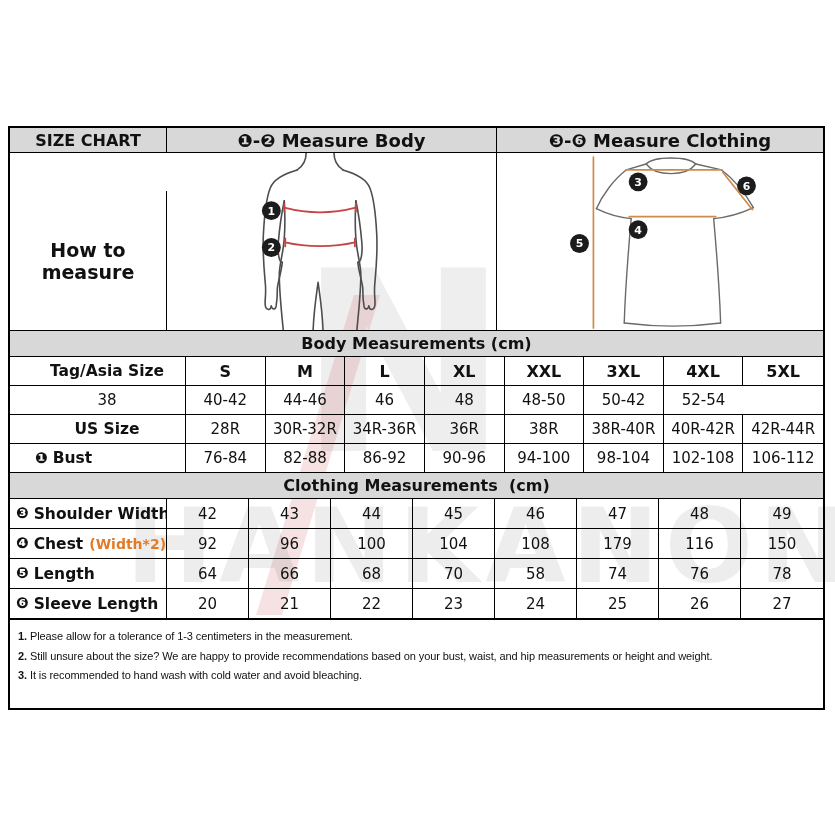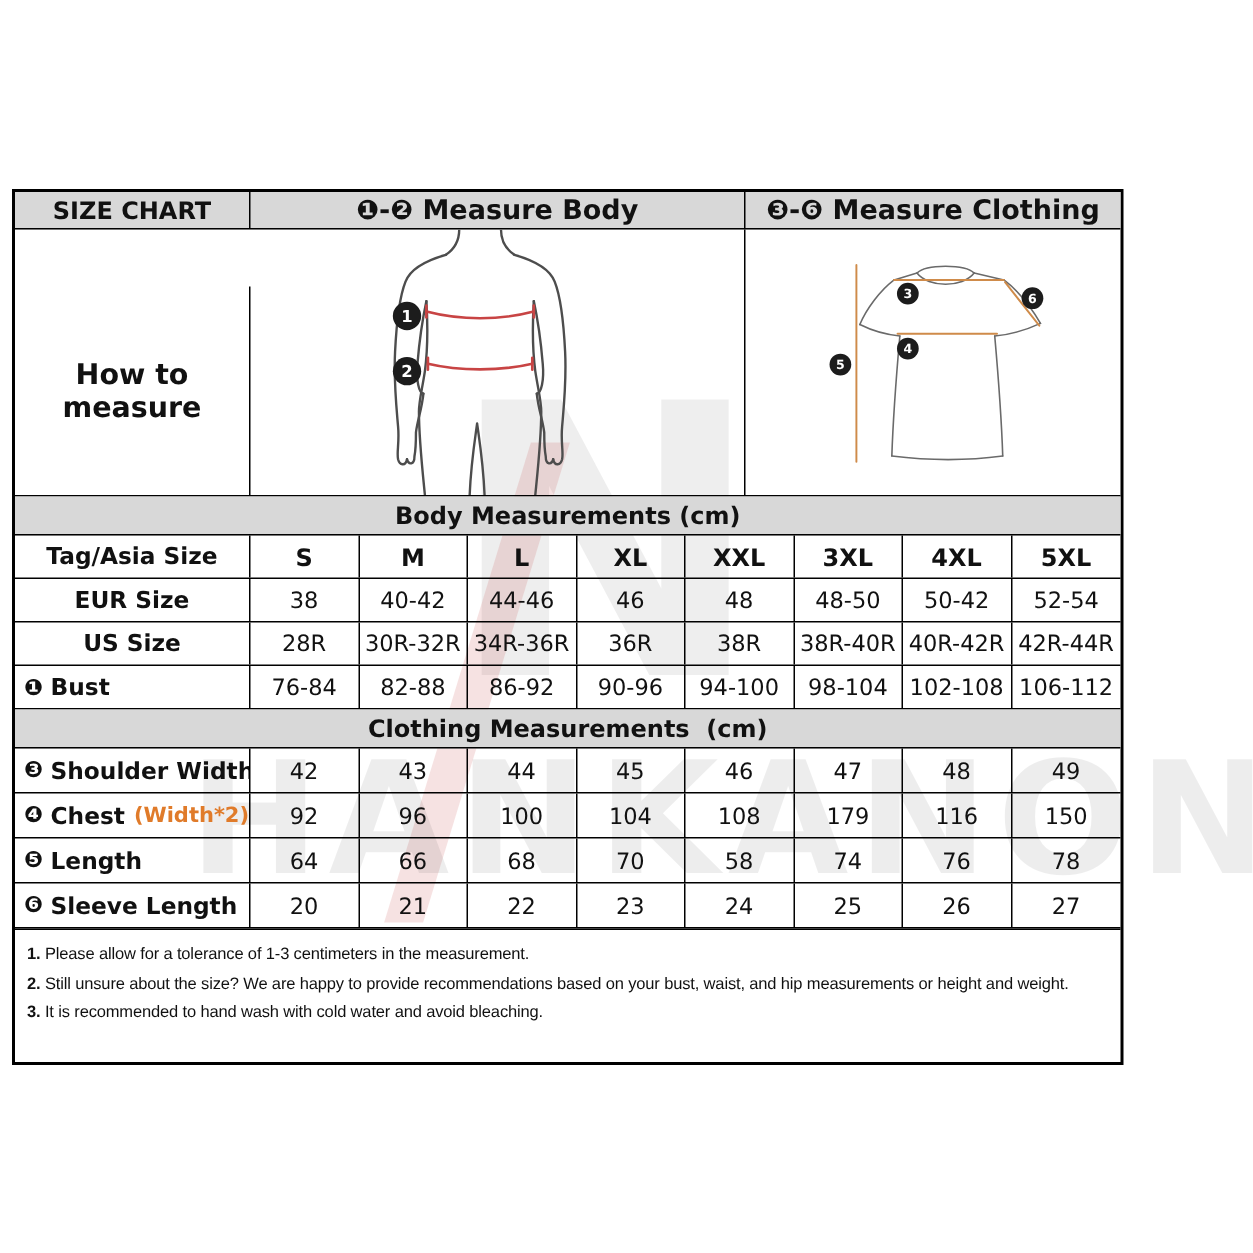--- a/index.html
+++ b/index.html
@@ -27,21 +27,21 @@
     position:absolute;left:305px;top:295px;width:26px;height:320px;z-index:1;
     background:rgba(202,75,75,0.16);transform:skewX(-17deg);
   }
   .wm-text{
     position:absolute;left:126px;top:494px;z-index:1;
     font-size:104px;font-weight:bold;letter-spacing:6px;line-height:1;
     color:rgba(0,0,0,0.07);white-space:nowrap;
   }
   
   .chart{
-    position:absolute;left:8px;top:126px;width:741px;height:584px;z-index:2;
+    position:absolute;left:8px;top:126px;width:817px;height:584px;z-index:2;
     border:2px solid var(--border);display:flex;flex-direction:column;background:transparent;
   }
   .head-row{
     height:25px;flex:0 0 25px;display:grid;grid-template-columns:157px 330px 1fr;
     background:var(--header-bg);border-bottom:1px solid var(--border);
   }
   .hcell{
     display:flex;align-items:center;justify-content:center;
     font-weight:bold;font-size:18px;border-right:1px solid var(--border);
   }
@@ -58,21 +58,21 @@
   .mcell svg{display:block;width:100%;height:100%;}
   .band{
     flex:0 0 26px;height:26px;background:var(--header-bg);
     display:flex;align-items:center;justify-content:center;
     font-weight:bold;font-size:16px;border-bottom:1px solid var(--border);
   }
   .band span{white-space:pre;}
   
   .tgrid{display:block;}
   .trow{display:grid;grid-template-columns:157px repeat(8,1fr);border-bottom:1px solid var(--border);}
-  #body-grid .trow{height:29px;}
+  #body-grid .trow{height:29px;padding-left:19px;}
   #clothing-grid .trow{height:30px;}
   .tcell{
     display:flex;align-items:center;justify-content:center;
     font-size:15px;border-right:1px solid var(--border);overflow:hidden;white-space:nowrap;
   }
   .tcell:last-child{border-right:none;}
   .tcell.hdr{font-weight:bold;font-size:16px;}
   .tcell.label{font-weight:bold;font-size:15.5px;}
   .tcell.label.left{justify-content:flex-start;padding-left:6px;}
   .badge{font-size:15px;margin-right:5px;line-height:1;}
@@ -193,23 +193,20 @@
           <div class="tcell hdr">S</div>
           <div class="tcell hdr">M</div>
           <div class="tcell hdr">L</div>
           <div class="tcell hdr">XL</div>
           <div class="tcell hdr">XXL</div>
           <div class="tcell hdr">3XL</div>
           <div class="tcell hdr">4XL</div>
           <div class="tcell hdr">5XL</div>
         </div>
         <div class="trow">
-          <div class="tcell label">
-            <span>EUR Size</span>
-          </div>
           <div class="tcell">38</div>
           <div class="tcell">40-42</div>
           <div class="tcell">44-46</div>
           <div class="tcell">46</div>
           <div class="tcell">48</div>
           <div class="tcell">48-50</div>
           <div class="tcell">50-42</div>
           <div class="tcell">52-54</div>
         </div>
         <div class="trow">

